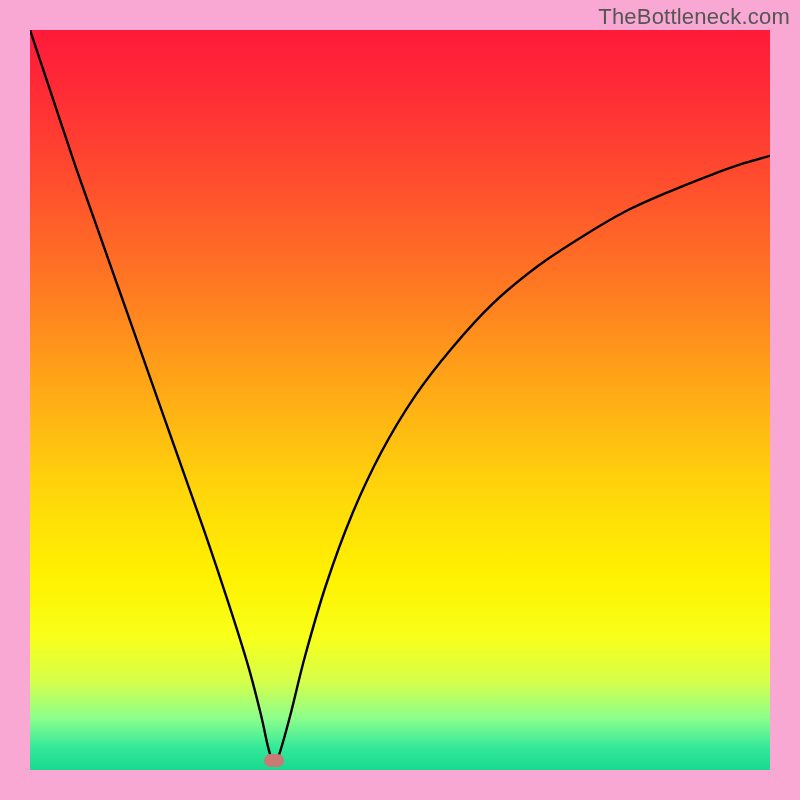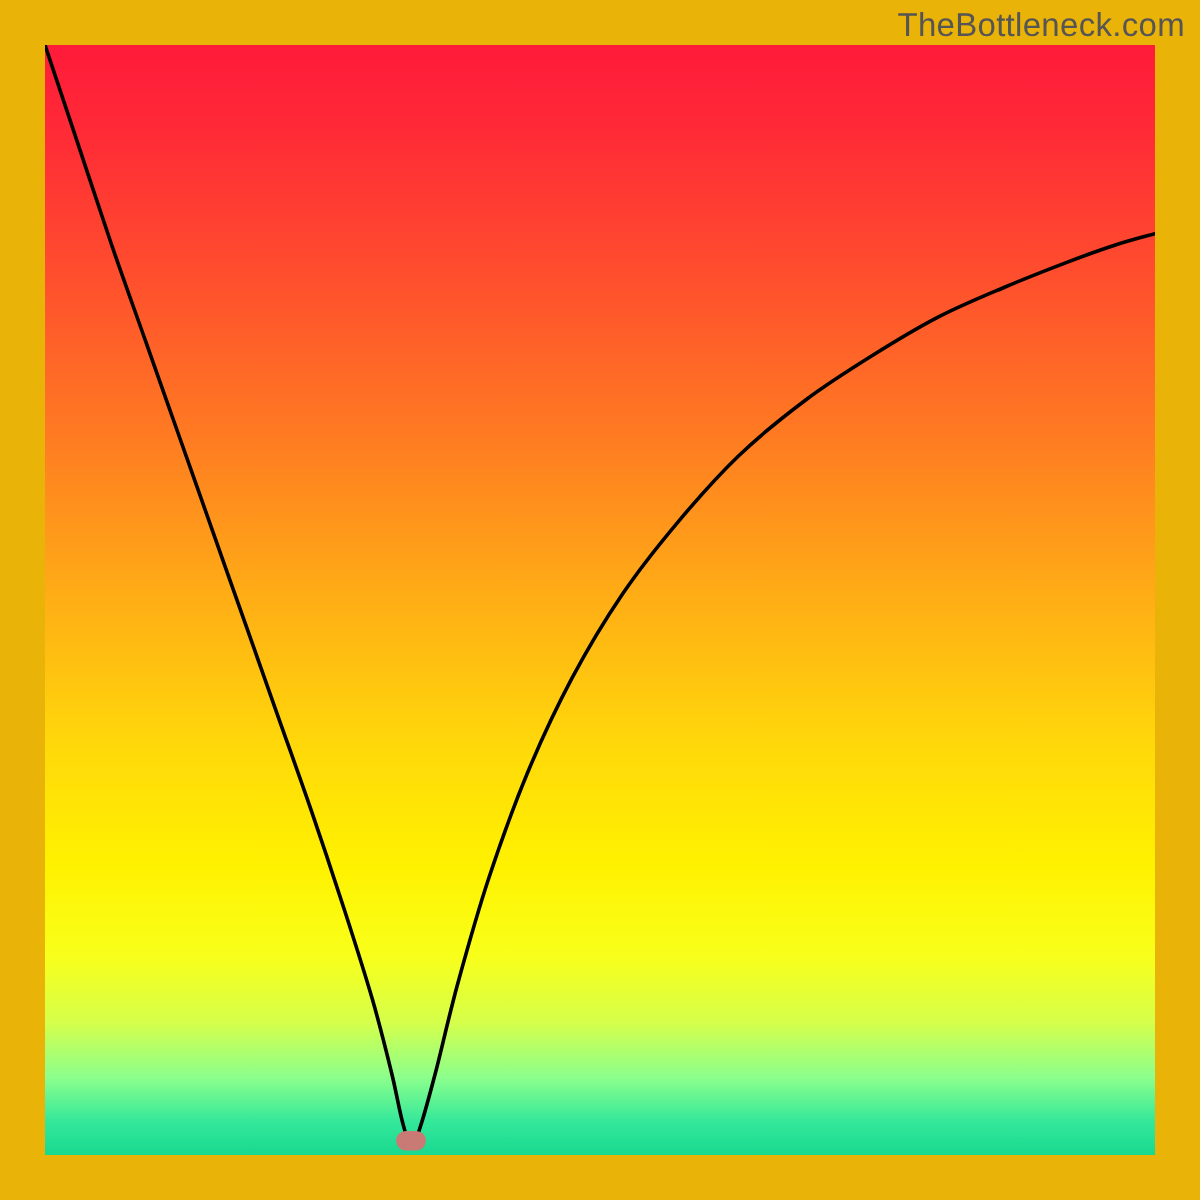--- a/index.html
+++ b/index.html
@@ -7,21 +7,21 @@
     padding: 0;
     width: 800px;
     height: 800px;
     background: #000;
     font-family: Arial, Helvetica, sans-serif;
     overflow: hidden;
   }
   .outer {
     width: 800px;
     height: 800px;
-    background: #eab308;
+    background: #f9a8d4;
     position: relative;
   }
   .watermark {
     position: absolute;
     top: 4px;
     right: 10px;
     color: #555;
     font-size: 22px;
     font-weight: 500;
     letter-spacing: 0.2px;

